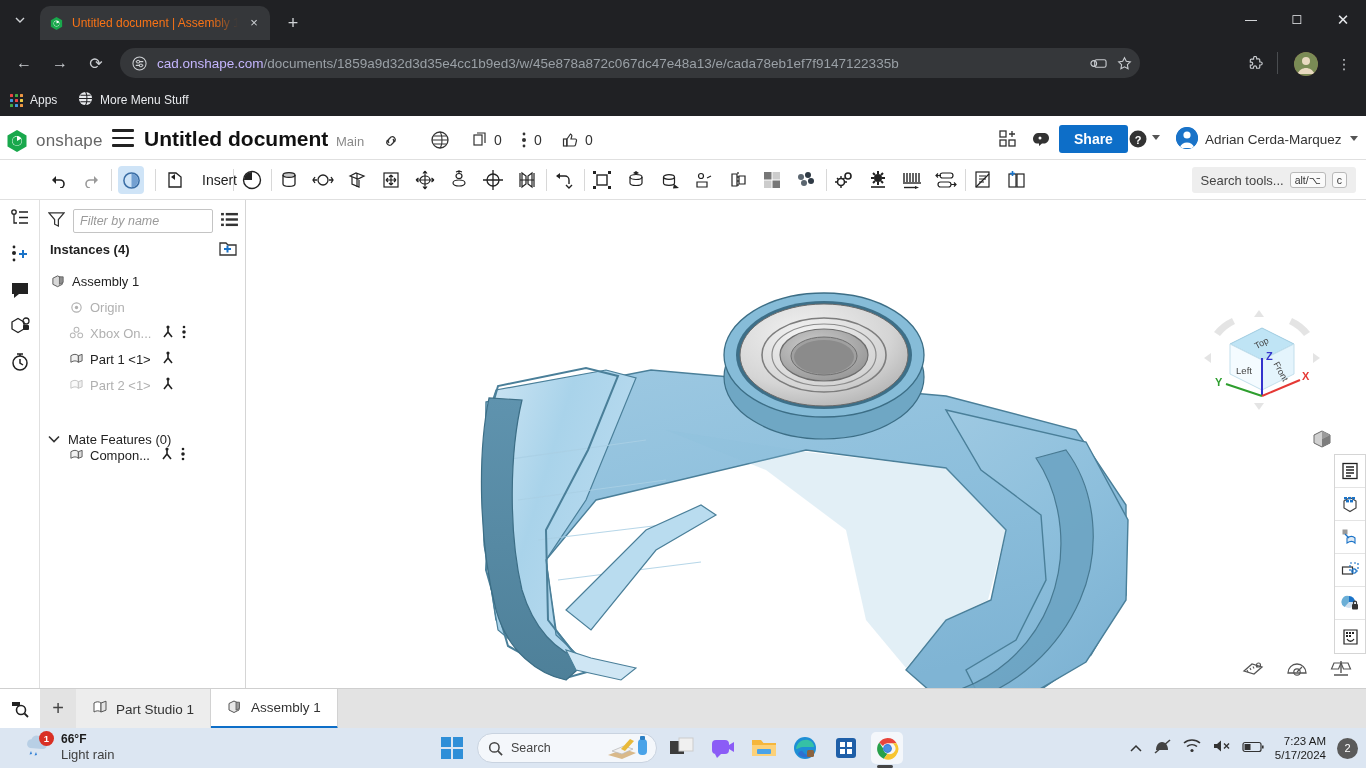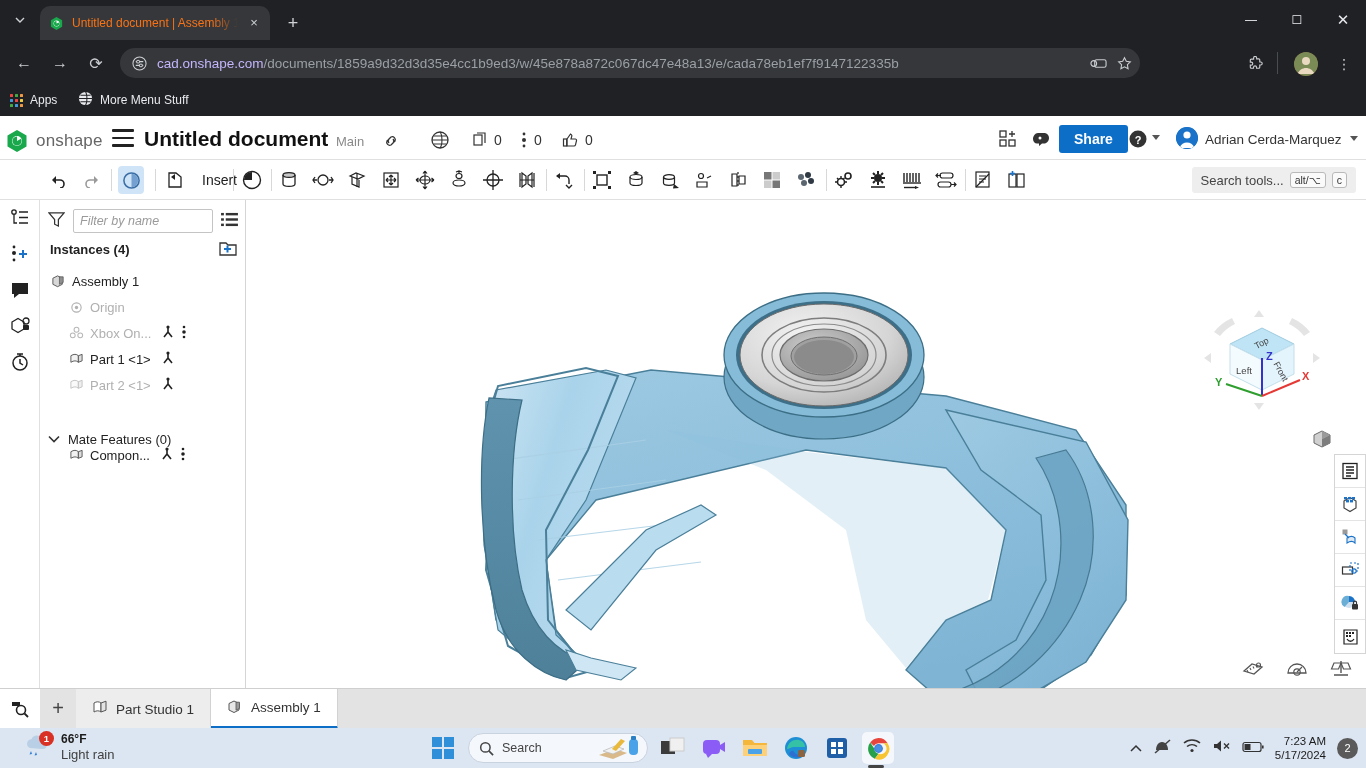--- a/index.html
+++ b/index.html
@@ -145,21 +145,21 @@
   .tabbar-add { width:36px; display:flex; align-items:center; justify-content:center; font-size:20px; color:#444; }
   .doc-tab { height:40px; display:flex; align-items:center; gap:8px; padding:0 16px; font-size:13.5px; color:#333; background:#ededed; border-right:1px solid #d2d2d2; }
   .doc-tab.active { background:#fff; border-bottom:3px solid #0d6ec8; }
 
   
   #taskbar { position:absolute; left:0; top:728px; width:1366px; height:40px; background:#dce6f2; }
   .weather { position:absolute; left:22px; top:4px; display:flex; align-items:center; gap:9px; }
   .weather-txt { display:flex; flex-direction:column; line-height:15px; }
   .weather-temp { font-size:12px; font-weight:bold; color:#1b1b1b; }
   .weather-cond { font-size:13px; color:#404040; }
-  .tb-center { position:absolute; left:427px; top:4px; display:flex; align-items:center; gap:9px; }
+  .tb-center { position:absolute; left:436px; top:4px; display:flex; align-items:center; gap:9px; }
   .tb-app { width:32px; height:32px; display:flex; align-items:center; justify-content:center; position:relative; }
   .search-pill { width:180px; height:30px; background:#f4f7fb; border:1px solid #c9d3e0; border-radius:16px; display:flex; align-items:center; gap:8px; padding:0 10px; font-size:12.5px; color:#444; position:relative; }
   .tray { position:absolute; right:8px; top:0; height:40px; display:flex; align-items:center; gap:11px; }
   .tray-clock { display:flex; flex-direction:column; align-items:flex-end; line-height:14px; font-size:11.5px; color:#1b1b1b; }
   .badge-red { position:absolute; width:15px; height:15px; border-radius:50%; background:#d93025; color:#fff; font-size:9.5px; font-weight:bold; display:flex; align-items:center; justify-content:center; }
   .badge-grey { width:21px; height:21px; border-radius:50%; background:#5a5a5a; color:#fff; font-size:11px; display:flex; align-items:center; justify-content:center; }
 </style>
 </head>
 <body>
 

